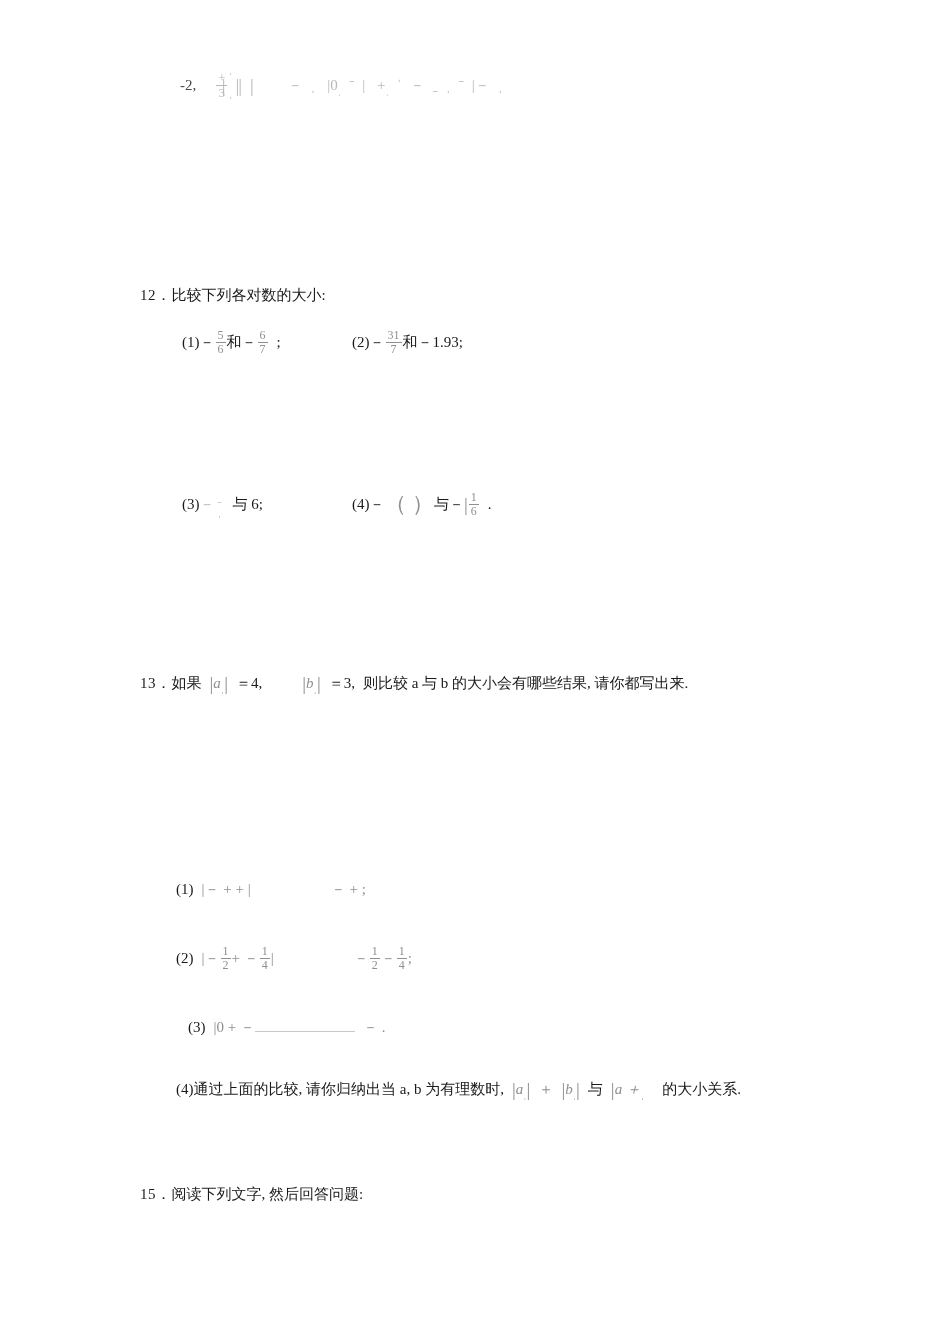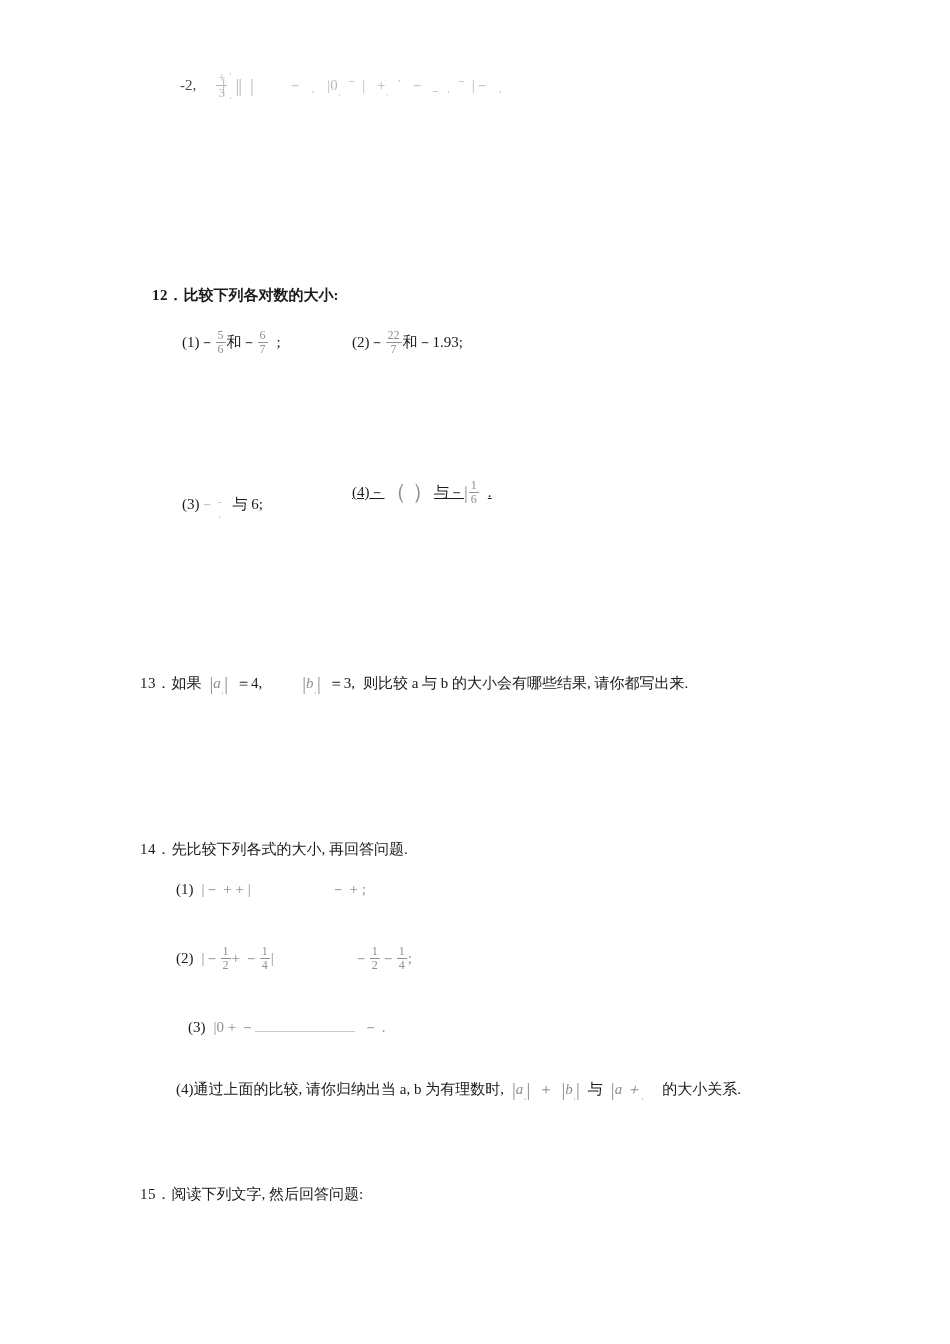--- a/index.html
+++ b/index.html
@@ -123,47 +123,44 @@
         <span class="frac bar" style="font-size:13px;"><span class="n">+</span><span class="d">3</span></span>
       </span>
       <span class="vfaint" style="position:relative; left:-22px;">
         <span class="absbar">|</span><span class="sp-sm"></span><span class="absbar">|</span>
       </span>
       <span class="vfaint"><span class="sp-sm"></span>－<span class="sp-sm"></span>ˌ</span>
       <span class="vfaint"><span class="sp-sm"></span>|0<span class="sub">ˌ</span><span class="sp-sm"></span>ˉ<span class="sp-sm"></span>|</span>
       <span class="vfaint"><span class="sp-sm"></span>+<span class="sub">ˌ</span><span class="sp-sm"></span>ˈ<span class="sp-sm"></span>－<span class="sp-sm"></span>ˍ<span class="sp-sm"></span>ˌ<span class="sp-sm"></span>ˉ<span class="sp-sm"></span>|－<span class="sp-sm"></span>ˌ</span>
     </div>
 
-    <div class="prob" style="left:12px; top:284px;font-weight:bold;">
+    <div class="prob" style="left:0px; top:284px;">
       <span class="num">12．</span><span>比较下列各对数的大小:</span>
     </div>
 
     <div class="mathline" style="left:42px; top:330px;">
       <span>(1)</span><span>－</span><span class="frac bar ghost"><span class="n">5</span><span class="d">6</span></span><span>和－</span><span class="frac bar ghost"><span class="n">6</span><span class="d">7</span></span><span class="sp-sm"></span><span>;</span>
     </div>
 
     <div class="mathline" style="left:212px; top:330px;">
-      <span>(2)</span><span>－</span><span class="frac bar ghost"><span class="n">22</span><span class="d">7</span></span><span>和－1.93;</span>
+      <span>(2)</span><span>－</span><span class="frac bar ghost"><span class="n">31</span><span class="d">7</span></span><span>和－1.93;</span>
     </div>
 
     <div class="mathline" style="left:42px; top:492px;">
       <span>(3)</span><span class="vfaint">－</span><span class="frac nobar vfaint"><span class="n">ˍ</span><span class="d">ˌ</span></span><span class="sp-sm"></span><span>与 6;</span>
     </div>
 
-    <div class="mathline" style="left:212px; top:480px;text-decoration:underline;">
+    <div class="mathline" style="left:212px; top:492px;">
       <span>(4)</span><span>－</span><span class="big-paren ghost">（ ）</span><span>与－</span><span class="absbar ghost">|</span><span class="frac bar ghost"><span class="n">1</span><span class="d">6</span></span><span class="sp-sm"></span><span>.</span>
     </div>
 
     <div class="prob" style="left:0px; top:672px;">
       <span class="num">13．</span><span>如果</span><span class="sp-sm"></span><span class="ghost"><span class="absbar">|</span><span class="ital">a</span><span class="sub">ˌ</span><span class="absbar">|</span></span><span class="sp-sm"></span><span>＝4,</span><span class="sp-lg"></span><span class="ghost"><span class="absbar">|</span><span class="ital">b</span><span class="sub">ˌ</span><span class="absbar">|</span></span><span class="sp-sm"></span><span>＝3,</span><span class="sp-sm"></span><span>则比较 a 与 b 的大小会有哪些结果, 请你都写出来.</span>
     </div>
 
-    <div class="prob" style="left:0px; top:838px;">
-      <span class="num">14．</span><span>先比较下列各式的大小, 再回答问题.</span>
-    </div>
 
     <div class="mathline" style="left:36px; top:880px;">
       <span>(1)</span><span class="sp-sm"></span><span class="ghost">|－ + + |</span><span class="sp-lg"></span><span class="sp-lg"></span><span class="ghost">－ + ;</span>
     </div>
 
     <div class="mathline" style="left:36px; top:946px;">
       <span>(2)</span><span class="sp-sm"></span><span class="ghost">|－</span><span class="frac bar ghost"><span class="n">1</span><span class="d">2</span></span><span class="ghost">+ －</span><span class="frac bar ghost"><span class="n">1</span><span class="d">4</span></span><span class="ghost">|</span><span class="sp-lg"></span><span class="sp-lg"></span><span class="ghost">－</span><span class="frac bar ghost"><span class="n">1</span><span class="d">2</span></span><span class="ghost">－</span><span class="frac bar ghost"><span class="n">1</span><span class="d">4</span></span><span class="ghost">;</span>
     </div>
 
     <div class="mathline" style="left:48px; top:1018px;">

